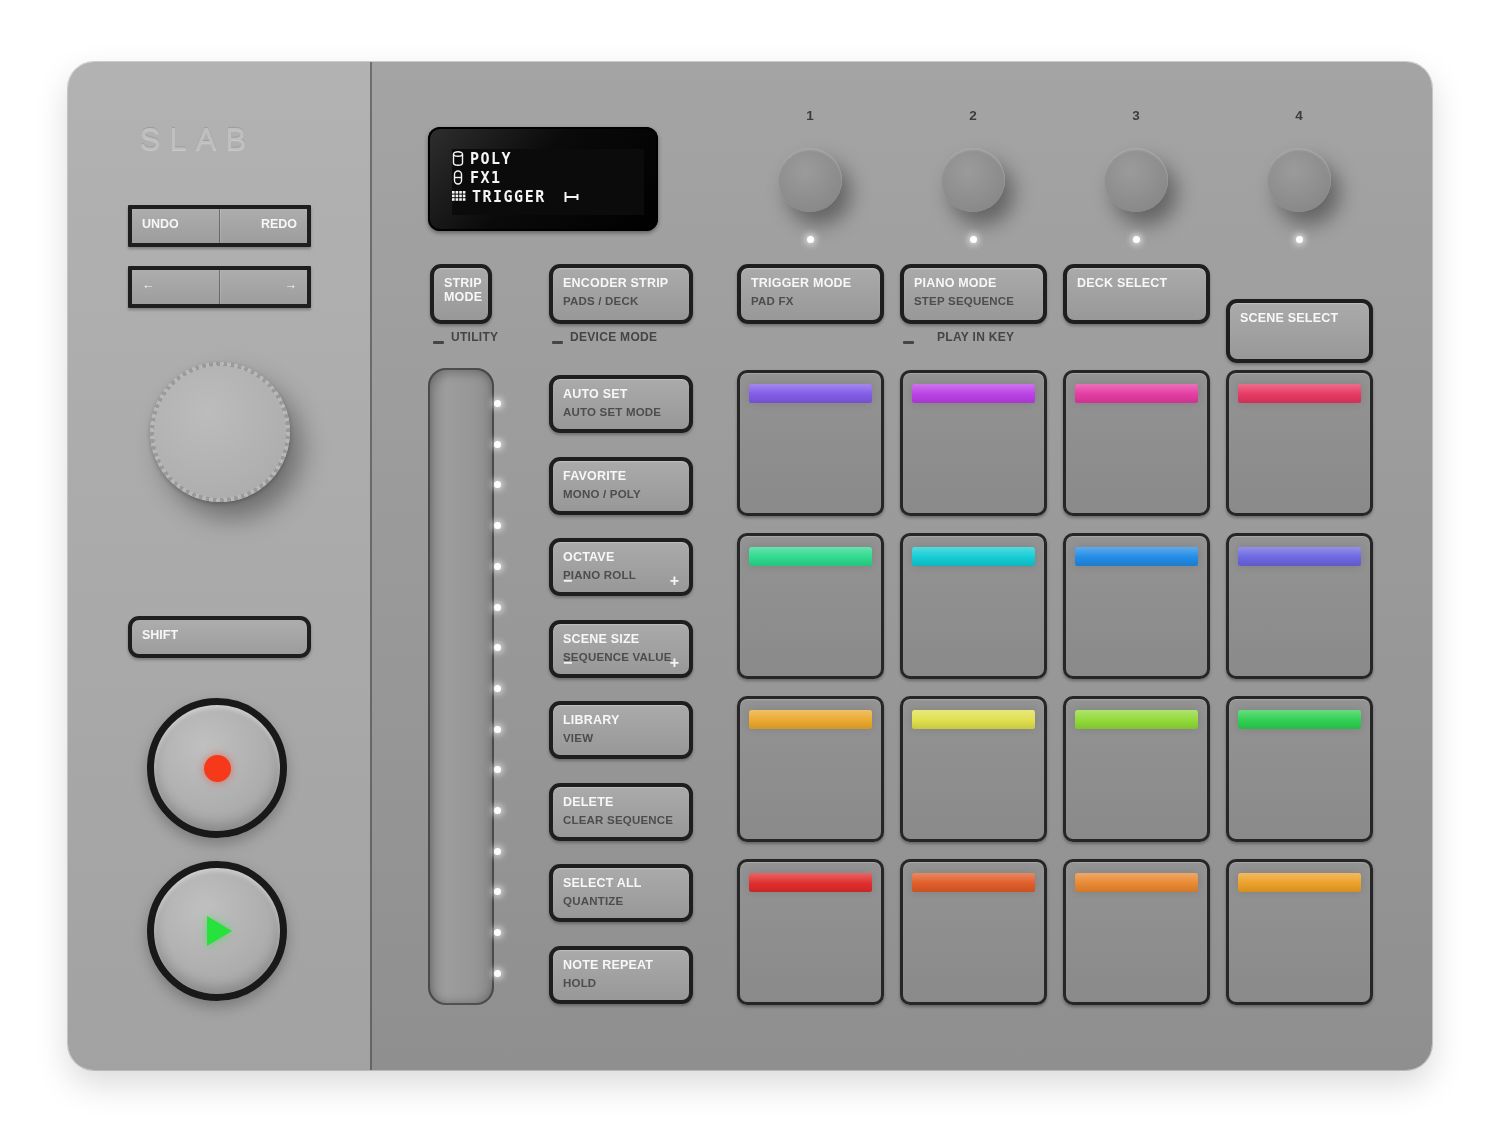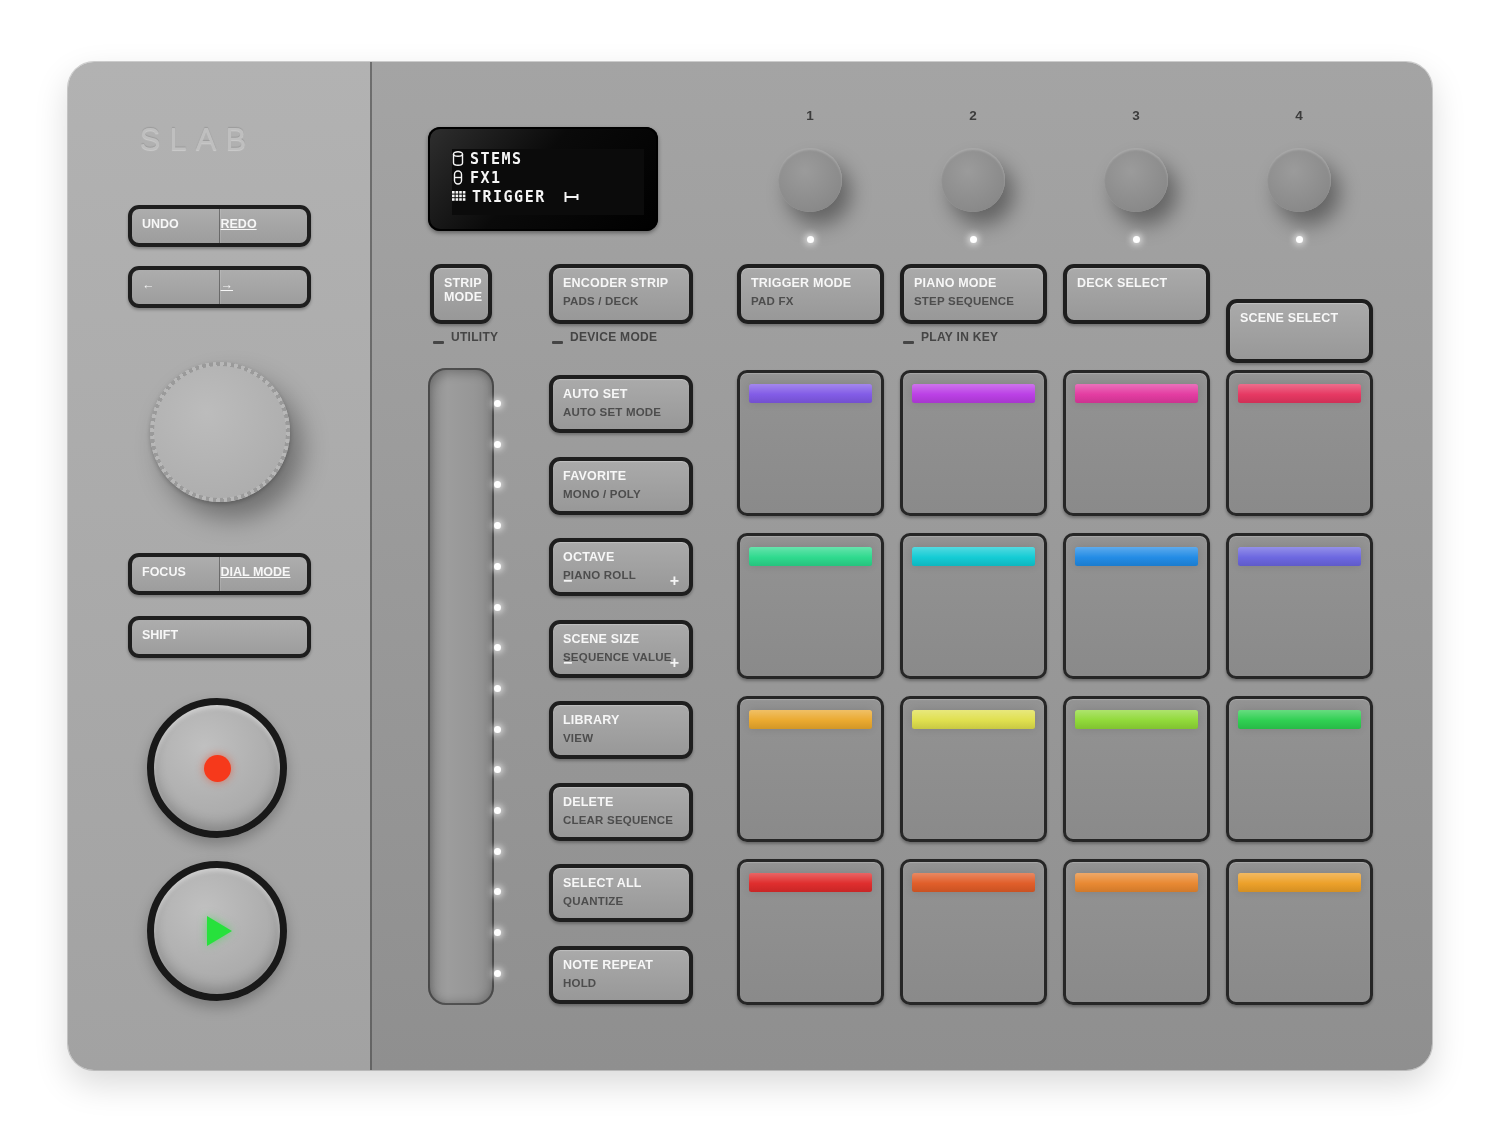--- a/index.html
+++ b/index.html
@@ -15,24 +15,24 @@
         letter-spacing:9px;color:#bfbfbf;text-shadow:0 1px 1px rgba(255,255,255,0.35), 0 -1px 1px rgba(0,0,0,0.12);}
   
   .btn{position:absolute;background:linear-gradient(180deg,#aaaaaa,#989898);border:4px solid #1e1e1e;
        border-radius:11px;box-sizing:border-box;box-shadow:0 2px 3px rgba(0,0,0,0.28), inset 0 1px 1px rgba(255,255,255,0.25);}
   .btn-title{color:#f7f7f7;font-weight:bold;font-size:12.5px;line-height:14px;margin:8px 8px 0 10px;letter-spacing:0.2px;}
   .btn-sub{color:#4d4d4d;font-weight:bold;font-size:11.5px;line-height:12px;margin:5px 8px 0 10px;letter-spacing:0.2px;}
   .btn .minus,.btn .plus{position:absolute;bottom:3px;color:#f5f5f5;font-weight:bold;font-size:16px;line-height:16px;}
   .btn .minus{left:10px;} .btn .plus{right:10px;}
   
   .split-btn{position:absolute;left:128px;width:183px;height:42px;display:flex;background:linear-gradient(180deg,#adadad,#9d9d9d);
-       border:4px solid #1e1e1e;border-radius:11px;box-sizing:border-box;box-shadow:0 2px 3px rgba(0,0,0,0.28);}
+       border:4px solid #1e1e1e;border-radius:1px;box-sizing:border-box;box-shadow:0 2px 3px rgba(0,0,0,0.28);}
   .split-btn .half{flex:1;position:relative;color:#f7f7f7;font-weight:bold;font-size:12.5px;padding-top:8px;box-sizing:border-box;}
   .split-btn .half.l{padding-left:10px;border-right:1px solid rgba(0,0,0,0.35);}
-  .split-btn .half.r{text-align:left;padding-right:10px;border-left:1px solid rgba(255,255,255,0.12);text-decoration:underline;}
+  .split-btn .half.r{text-align:right;padding-right:10px;border-left:1px solid rgba(255,255,255,0.12);}
   .solo-btn{position:absolute;left:128px;width:183px;height:42px;background:linear-gradient(180deg,#adadad,#9d9d9d);
        border:4px solid #1e1e1e;border-radius:11px;box-sizing:border-box;color:#f7f7f7;font-weight:bold;font-size:12.5px;
        padding:8px 0 0 10px;box-shadow:0 2px 3px rgba(0,0,0,0.28);}
   
   .dial{position:absolute;left:150px;top:362px;width:140px;height:140px;border-radius:50%;
         background:repeating-conic-gradient(#b8b8b8 0deg 3deg,#9a9a9a 3deg 6deg);
         box-shadow:12px 16px 26px rgba(0,0,0,0.35), 0 2px 4px rgba(0,0,0,0.2);}
   .dial::after{content:"";position:absolute;inset:4px;border-radius:50%;
         background:radial-gradient(circle at 40% 35%,#bcbcbc,#aeaeae 75%,#a6a6a6);}
   
@@ -86,41 +86,37 @@
     <div class="half r">REDO</div>
   </div>
 
   <div class="split-btn" style="top:266px;">
     <div class="half l">←</div>
     <div class="half r">→</div>
   </div>
 
   <div class="dial"></div>
 
-  <div class="split-btn" style="top:553px;">
-    <div class="half l">FOCUS</div>
-    <div class="half r">DIAL MODE</div>
-  </div>
 
   <div class="solo-btn" style="top:616px;">SHIFT</div>
 
   <div class="round-btn" style="top:698px;">
     <div class="rec-dot" id="rec-dot" style="background-color: rgb(246, 57, 27);"></div>
   </div>
   <div class="round-btn" style="top:861px;">
     <div class="play-tri" id="play-tri" style="border-left-color: rgb(39, 225, 60);"></div>
   </div>
 
   <div class="display">
     <div class="display-inner">
       <div class="disp-line">
         <svg width="12" height="15" viewBox="0 0 12 15">
           <ellipse cx="6" cy="3" rx="4.5" ry="2.2" fill="none" stroke="#f5f5f5" stroke-width="1.4"></ellipse>
           <path d="M1.5 3 V12 a4.5 2.2 0 0 0 9 0 V3" fill="none" stroke="#f5f5f5" stroke-width="1.4"></path>
-        </svg><span>STEMS</span>
+        </svg><span>POLY</span>
       </div>
       <div class="disp-line">
         <svg width="12" height="15" viewBox="0 0 12 15">
           <rect x="2.5" y="1" width="7" height="13" rx="3.5" fill="none" stroke="#f5f5f5" stroke-width="1.4"></rect>
           <line x1="2.5" y1="7.5" x2="9.5" y2="7.5" stroke="#f5f5f5" stroke-width="1.4"></line>
         </svg><span>FX1</span>
       </div>
       <div class="disp-line">
         <svg width="14" height="15" viewBox="0 0 14 15">
           <g fill="#f5f5f5">
@@ -178,21 +174,21 @@
         <span>DEVICE MODE</span>
       </div>
       <div class="btn" style="left: 737px; top: 264px; width: 147px; height: 60px;">
         <div class="btn-title">TRIGGER MODE</div>
         <div class="btn-sub">PAD FX</div>
       </div>
       <div class="btn" style="left: 900px; top: 264px; width: 147px; height: 60px;">
         <div class="btn-title">PIANO MODE</div>
         <div class="btn-sub">STEP SEQUENCE</div>
       </div>
-      <div class="shift-label" style="left: 903px; top: 330px;">
+      <div class="shift-label" style="left: 903px; top: 330px; gap: 16px;">
         <span class="shift-dash"></span>
         <span>PLAY IN KEY</span>
       </div>
       <div class="btn" style="left: 1063px; top: 264px; width: 147px; height: 60px;">
         <div class="btn-title">DECK SELECT</div>
       </div>
       <div class="btn" style="left: 1226px; top: 264px; width: 147px; height: 64px; margin-top: 35px;">
         <div class="btn-title">SCENE SELECT</div>
       </div>
       <div class="btn" style="left: 549px; top: 375px; width: 144px; height: 58px;">

